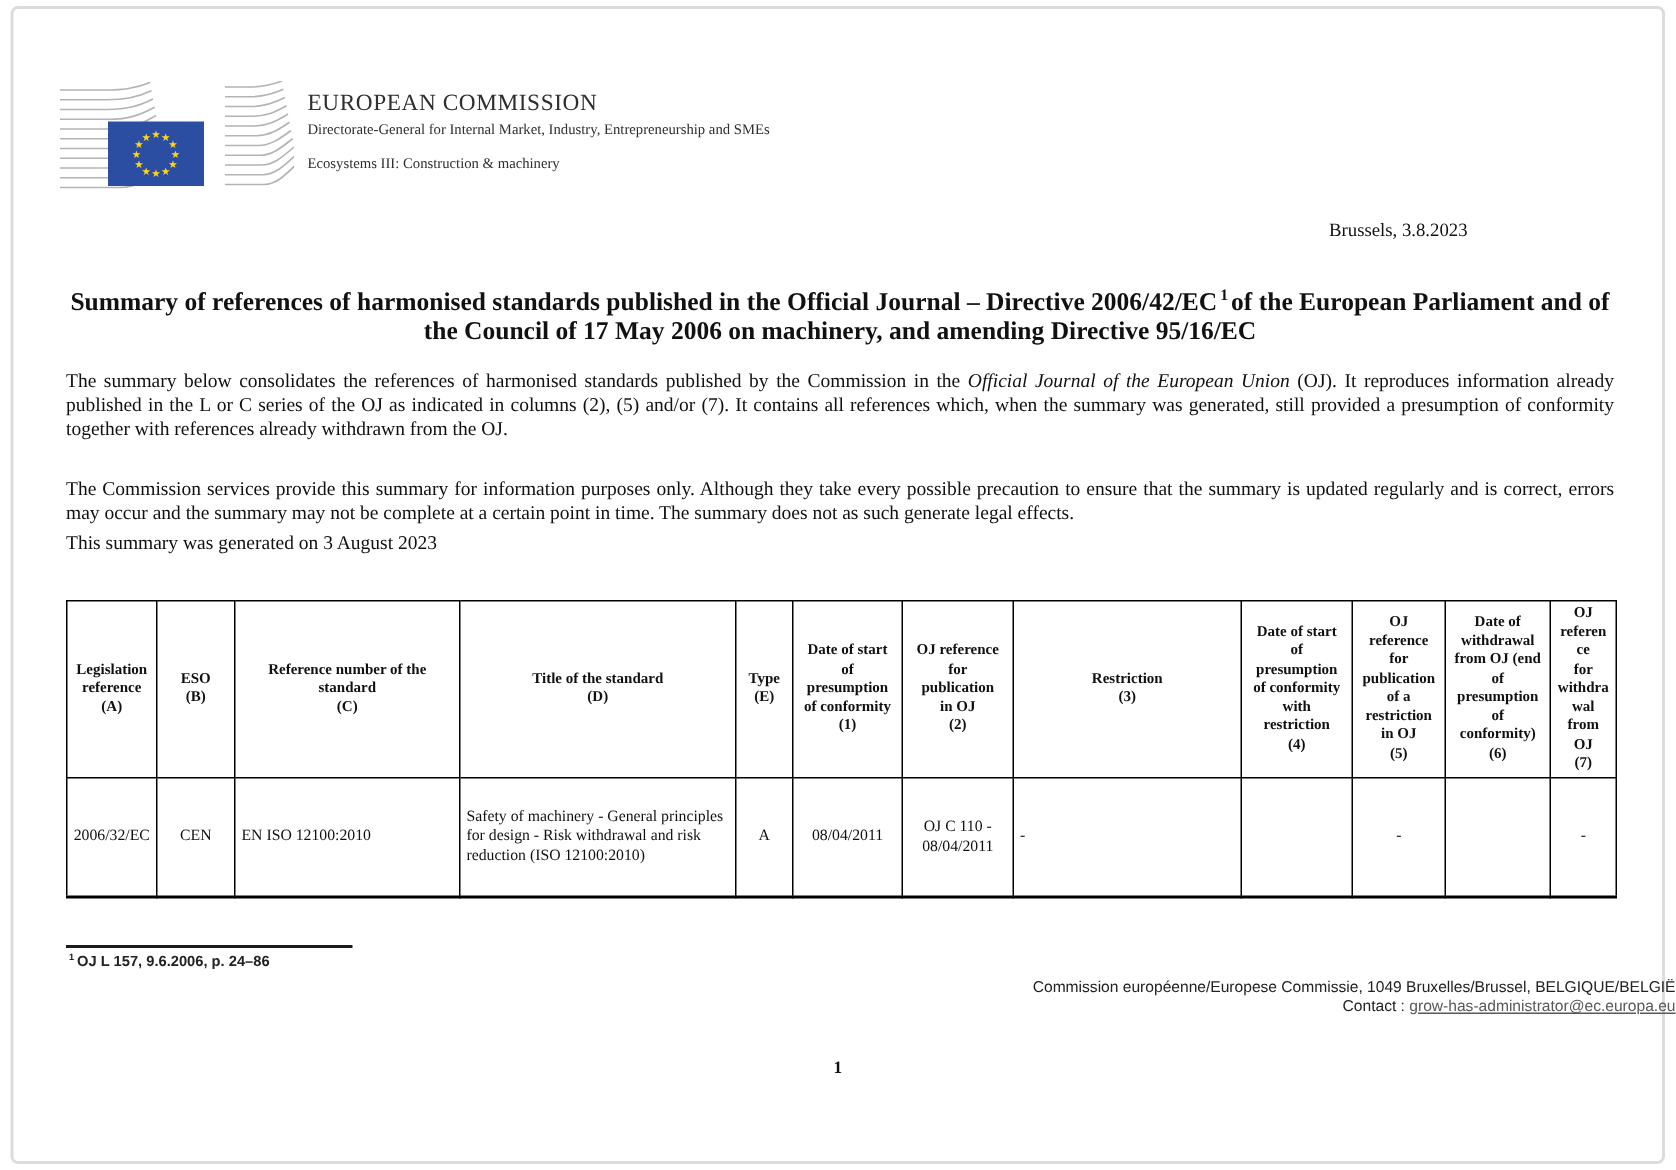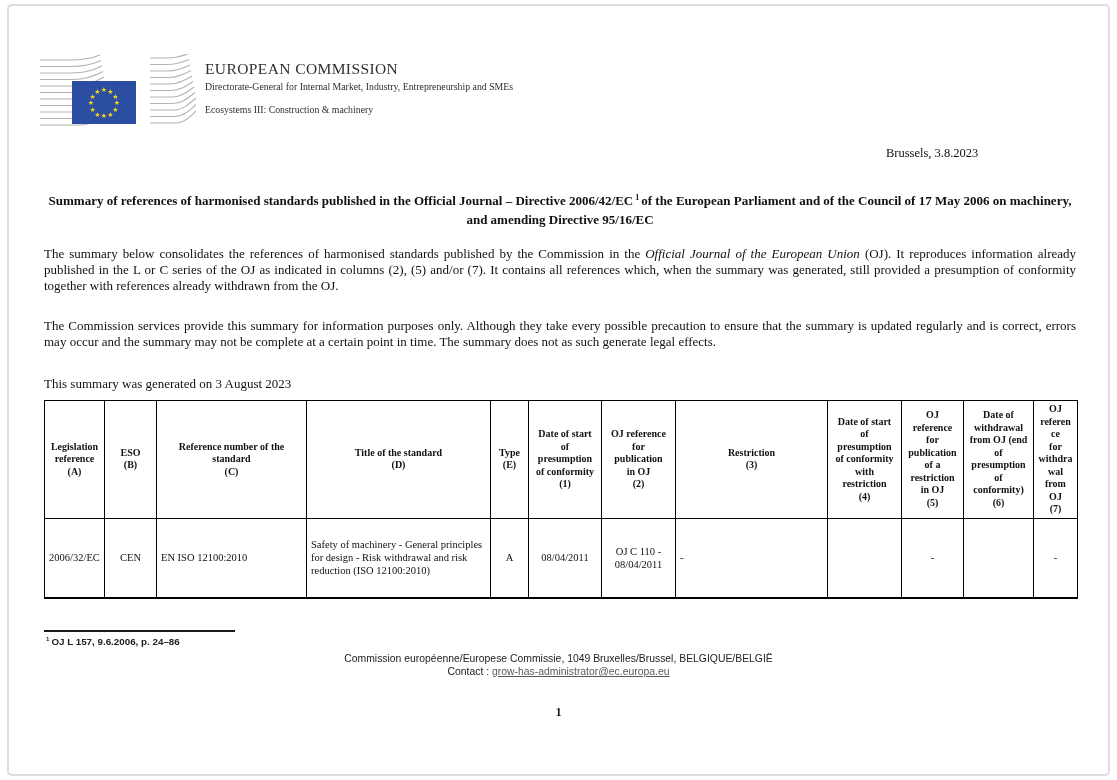--- a/index.html
+++ b/index.html
@@ -18,28 +18,28 @@
   #header-text{left:205px;top:60px;font-family:Liberation Serif, serif;color:#2f2f2f;}
   #header-text .org{font-size:15.5px;letter-spacing:0.4px;line-height:18px;}
   #header-text .dg{font-size:9.8px;line-height:13px;margin-top:2px;}
   #header-text .unit{font-size:9.8px;line-height:12px;margin-top:11px;}
   #header-text .policy{font-size:9.8px;line-height:12px;font-weight:bold;}
 
   #dateline{left:866px;top:146px;font-size:12.5px;margin-left:20px;}
 
   #doc-title{
     left:44px;top:188px;width:1032px;text-align:center;
-    font-weight:bold;font-size:13px;line-height:19px;
+    font-weight:bold;font-size:17px;line-height:19px;
   }
   .sup{vertical-align:super;font-size:0.62em;font-weight:inherit;padding:0 2px;}
 
   .para{left:44px;width:1032px;font-size:13px;line-height:16px;text-align:justify;}
   #p1{top:246px;}
   #p2{top:318px;}
-  #p3{top:376px;text-align:left;}
+  #p3{top:354px;text-align:left;}
   .ital{font-style:italic;}
 
   
   #std-table{
     left:44px;top:400px;width:1033px;border-collapse:collapse;table-layout:fixed;
     font-size:10.5px;
   }
   #std-table th,#std-table td{
     border:1px solid #000;vertical-align:middle;padding:2px 4px;
     overflow:hidden;word-wrap:break-word;
@@ -53,21 +53,21 @@
   #std-table td.left{text-align:left;}
   #std-table td.pre{white-space:pre-line;}
 
   
   #footnote-rule{left:44px;top:630px;width:191px;border-top:2px solid #1a1a1a;height:0;}
   #footnote{
     left:44px;top:636px;font-family:"Liberation Sans",sans-serif;
     font-size:9.8px;font-weight:600;color:#222;
   }
   #footer{
-    left:0;top:652px;width:1117px;text-align:center;
+    left:0;top:652px;width:1117px;text-align:right;
     font-family:"Liberation Sans",sans-serif;font-size:10.4px;line-height:13px;color:#222;
   }
   #footer a{color:var(--link-gray,#595959);text-decoration:underline;}
   #pageno{left:0;top:706px;width:1117px;text-align:center;font-weight:bold;font-size:11.5px;}
 </style>
 </head>
 <body>
 
 <div class="frame"></div>
 

